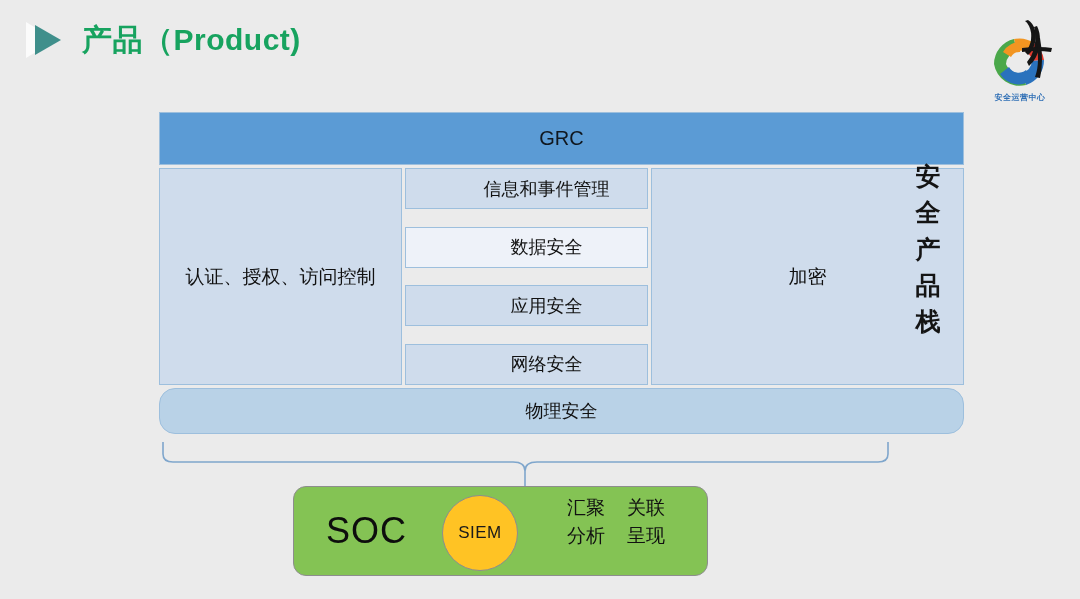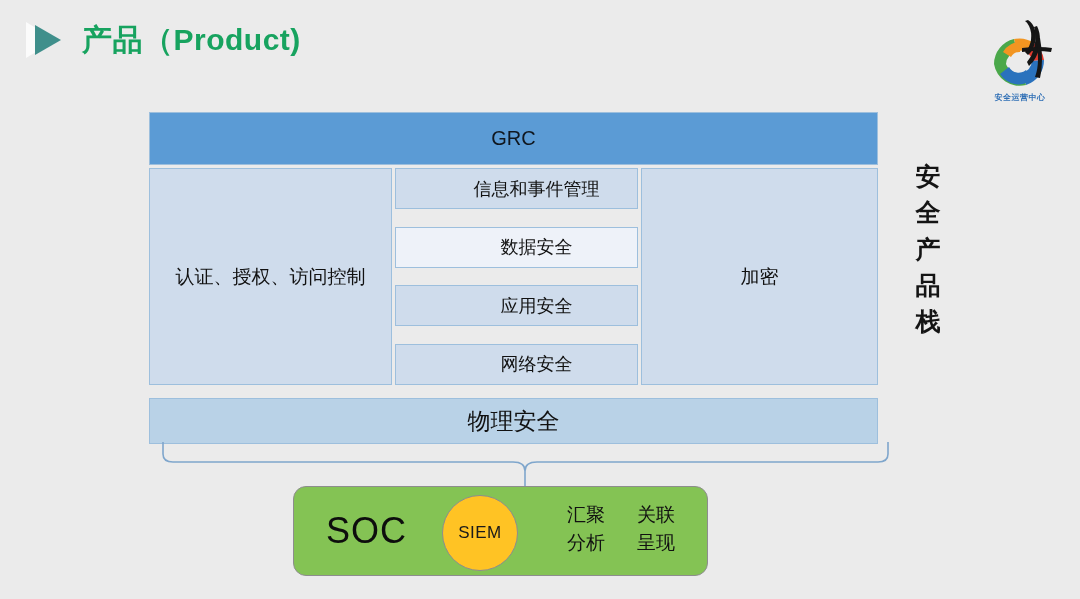--- a/index.html
+++ b/index.html
@@ -78,23 +78,23 @@
     font-size: 8px;
     color: #2f6fb5;
     letter-spacing: 0.5px;
     font-weight: bold;
     white-space: nowrap;
   }
 
   
   #stack-diagram {
     position: absolute;
-    left: 149px;
+    left: 159px;
     top: 112px;
-    width: 729px;
+    width: 805px;
   }
   .stack-band {
     box-sizing: border-box;
     border: 1px solid #9dbfdd;
     display: flex;
     align-items: center;
     justify-content: center;
     color: #111111;
     font-size: 19px;
   }
@@ -146,24 +146,25 @@
     flex: 1;
     border: 1px solid #9dbfdd;
     background: #cfdcec;
     display: flex;
     align-items: center;
     justify-content: center;
     font-size: 19px;
     color: #111111;
   }
   #physical-band {
-    margin-top: 13px;
+    margin-top: 3px;
     height: 46px;
     background: #b9d2e7;
-    font-size: 23px;
+    font-size: 18px;
+    border-radius: 16px;
   }
 
   
   #vertical-label {
     position: absolute;
     left: 908px;
     top: 158px;
     width: 40px;
     text-align: center;
     font-size: 25px;
@@ -215,23 +216,23 @@
     display: flex;
     align-items: center;
     justify-content: center;
     font-size: 17px;
     color: #1a1a1a;
     letter-spacing: 0.5px;
   }
   #soc-keywords {
     position: absolute;
     left: 273px;
-    top: 14px;
-    display: flex;
-    gap: 32px;
+    top: 7px;
+    display: flex;
+    gap: 22px;
   }
   .keyword-col {
     display: flex;
     flex-direction: column;
     align-items: center;
     font-size: 19px;
     color: #111111;
     line-height: 1.45;
   }
 </style>

